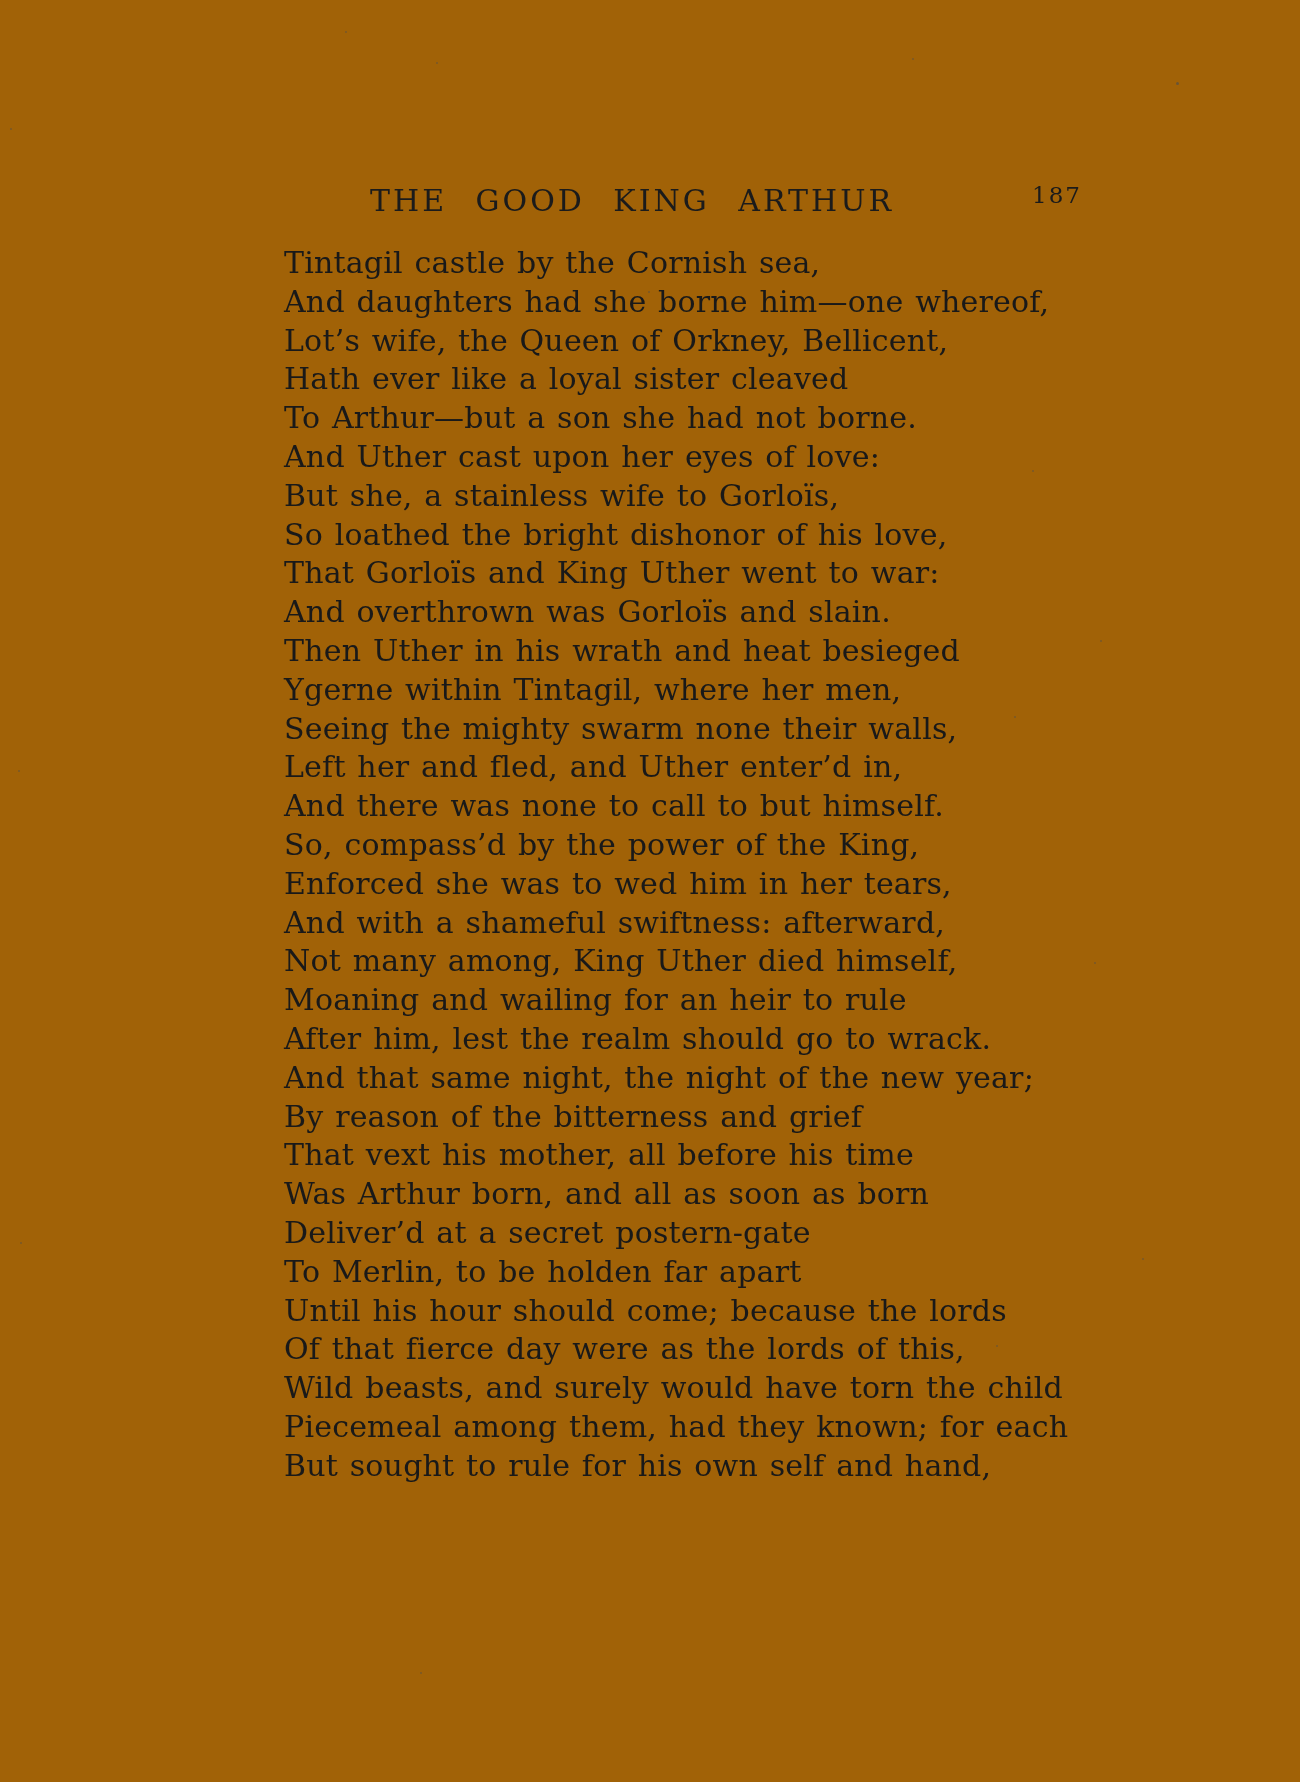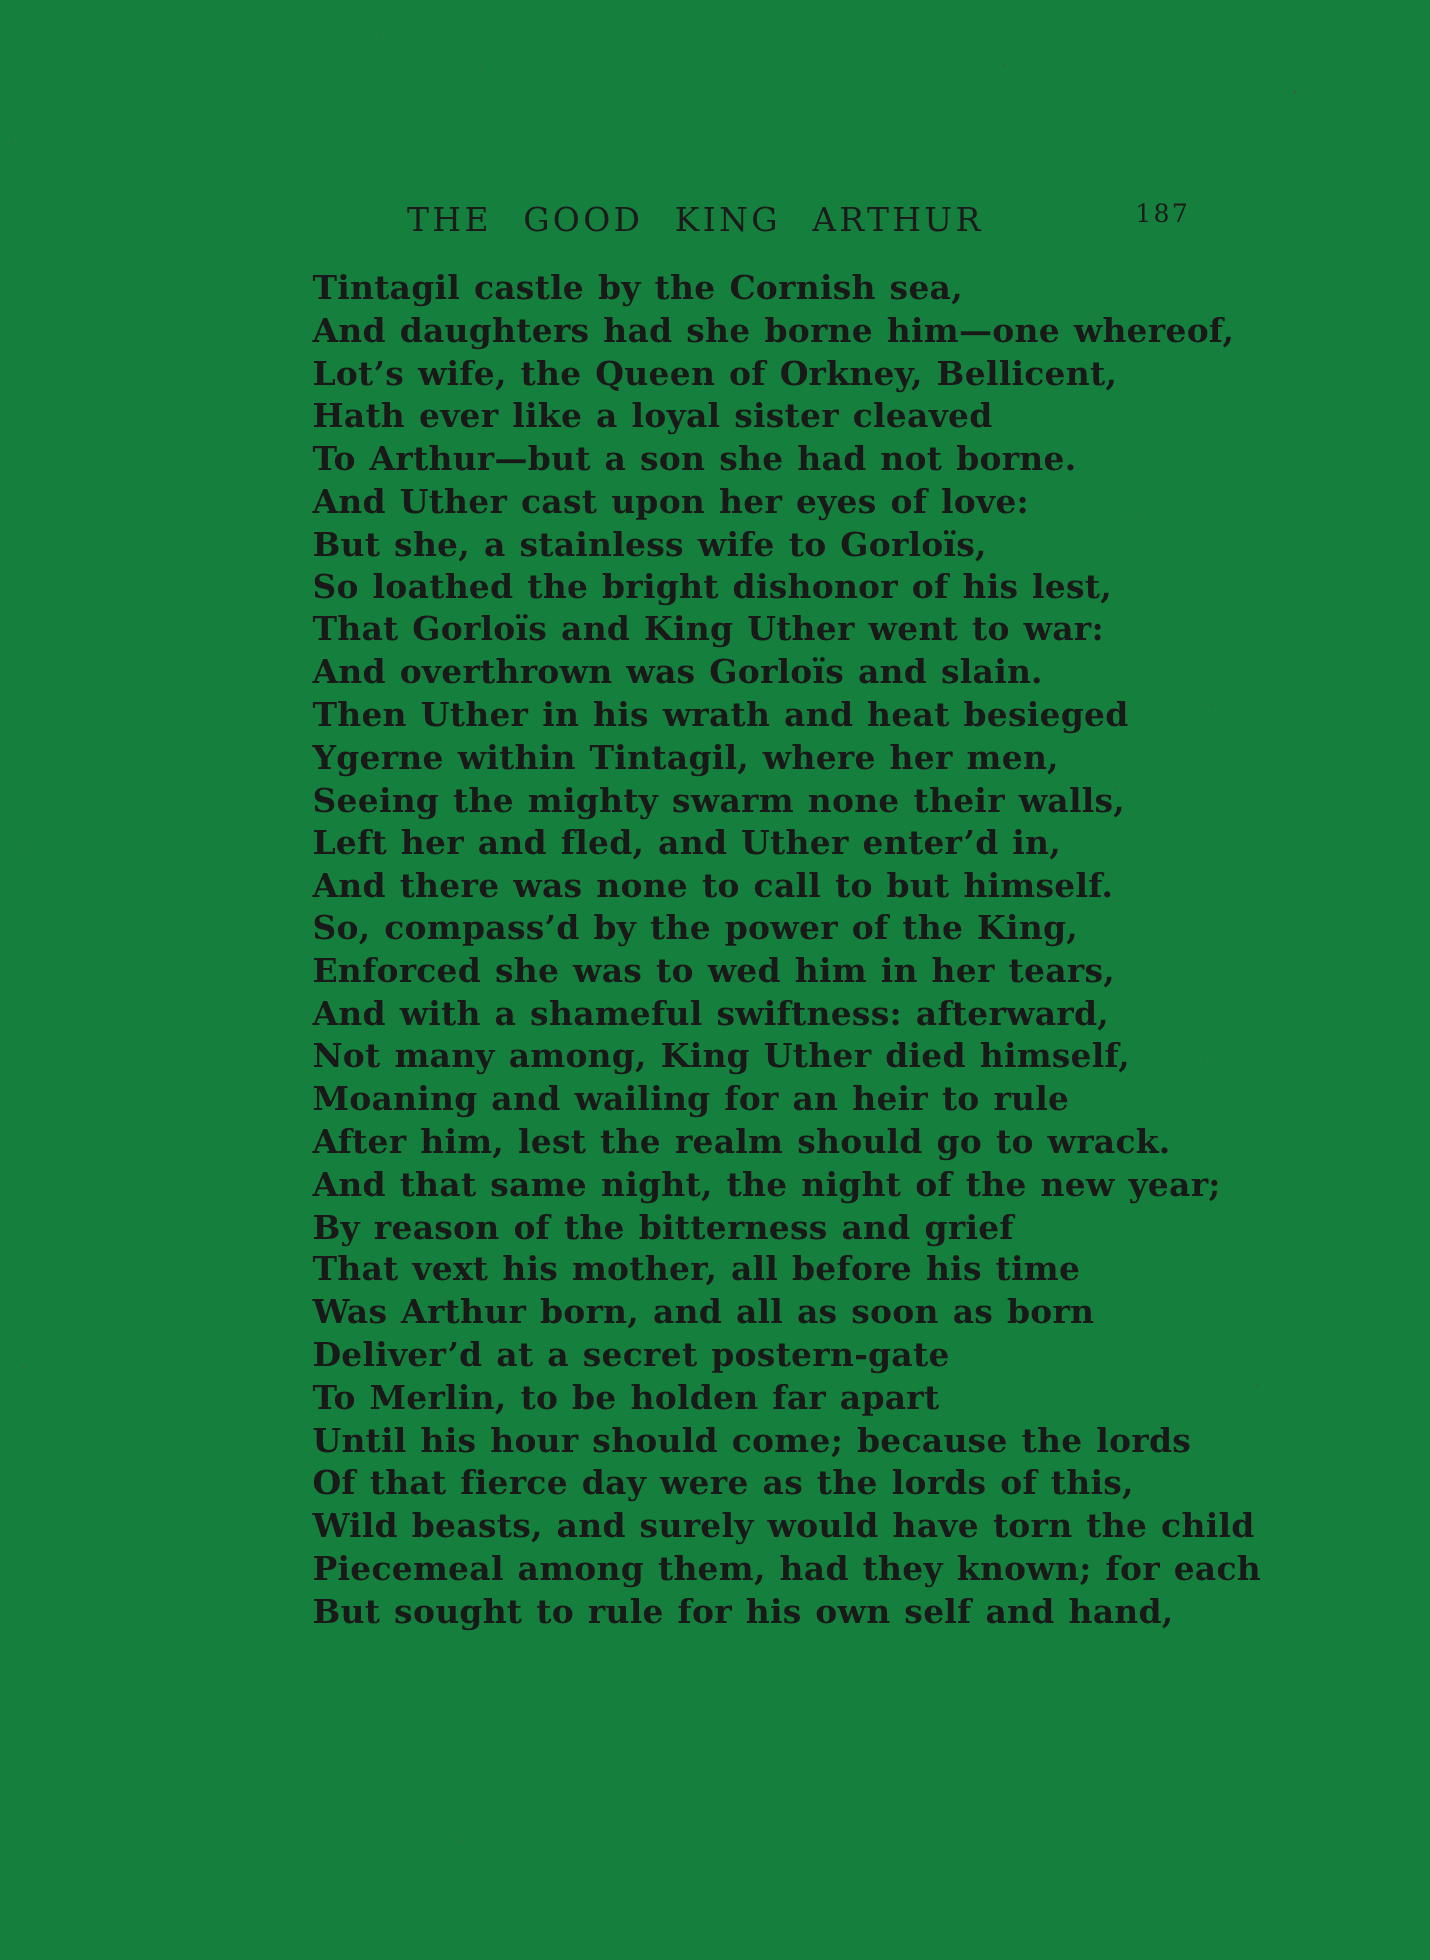--- a/index.html
+++ b/index.html
@@ -11,21 +11,21 @@
     width: 1300px;
     height: 1782px;
     position: relative;
     overflow: hidden;
     font-family: "DejaVu Serif", "Liberation Serif", serif;
     color: #161616;
   }
   .page {
     position: absolute;
     inset: 0;
-    background: #15803d;
+    background: #a16207;
   }
   .page-header-title {
     position: absolute;
     left: 370px;
     top: 183px;
     font-size: 30px;
     letter-spacing: 3px;
     word-spacing: 16px;
     white-space: nowrap;
     color: #1b1b1b;
@@ -44,21 +44,20 @@
     top: 244px;
     white-space: nowrap;
   }
   .poem-line {
     font-size: 30px;
     line-height: 38.8px;
     height: 38.8px;
     letter-spacing: 0.2px;
     word-spacing: 2px;
     color: #191919;
-    font-weight: bold;
   }
   
   .speck {
     position: absolute;
     background: #4d4d4d;
     width: 3px;
     height: 3px;
     border-radius: 50%;
     opacity: 0.65;
   }
@@ -74,21 +73,21 @@
   <div class="page-header-number">187</div>
 
   <div class="poem">
       <div class="poem-line">Tintagil castle by the Cornish sea,</div>
       <div class="poem-line">And daughters had she borne him—one whereof,</div>
       <div class="poem-line">Lot’s wife, the Queen of Orkney, Bellicent,</div>
       <div class="poem-line">Hath ever like a loyal sister cleaved</div>
       <div class="poem-line">To Arthur—but a son she had not borne.</div>
       <div class="poem-line">And Uther cast upon her eyes of love:</div>
       <div class="poem-line">But she, a stainless wife to Gorloïs,</div>
-      <div class="poem-line">So loathed the bright dishonor of his lest,</div>
+      <div class="poem-line">So loathed the bright dishonor of his love,</div>
       <div class="poem-line">That Gorloïs and King Uther went to war:</div>
       <div class="poem-line">And overthrown was Gorloïs and slain.</div>
       <div class="poem-line">Then Uther in his wrath and heat besieged</div>
       <div class="poem-line">Ygerne within Tintagil, where her men,</div>
       <div class="poem-line">Seeing the mighty swarm none their walls,</div>
       <div class="poem-line">Left her and fled, and Uther enter’d in,</div>
       <div class="poem-line">And there was none to call to but himself.</div>
       <div class="poem-line">So, compass’d by the power of the King,</div>
       <div class="poem-line">Enforced she was to wed him in her tears,</div>
       <div class="poem-line">And with a shameful swiftness: afterward,</div>

